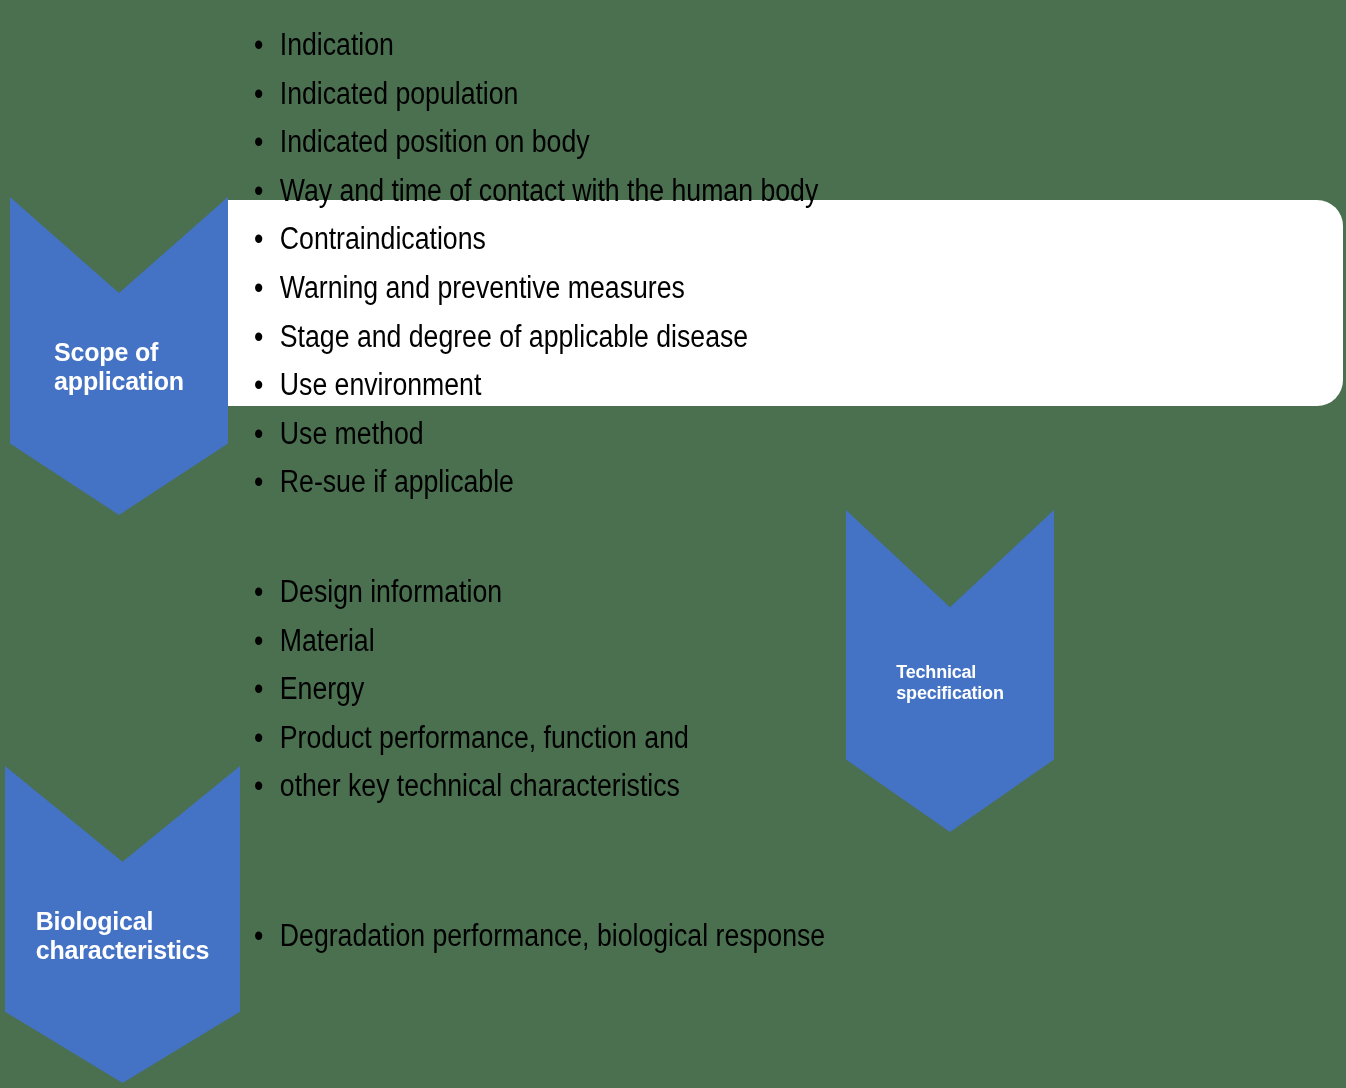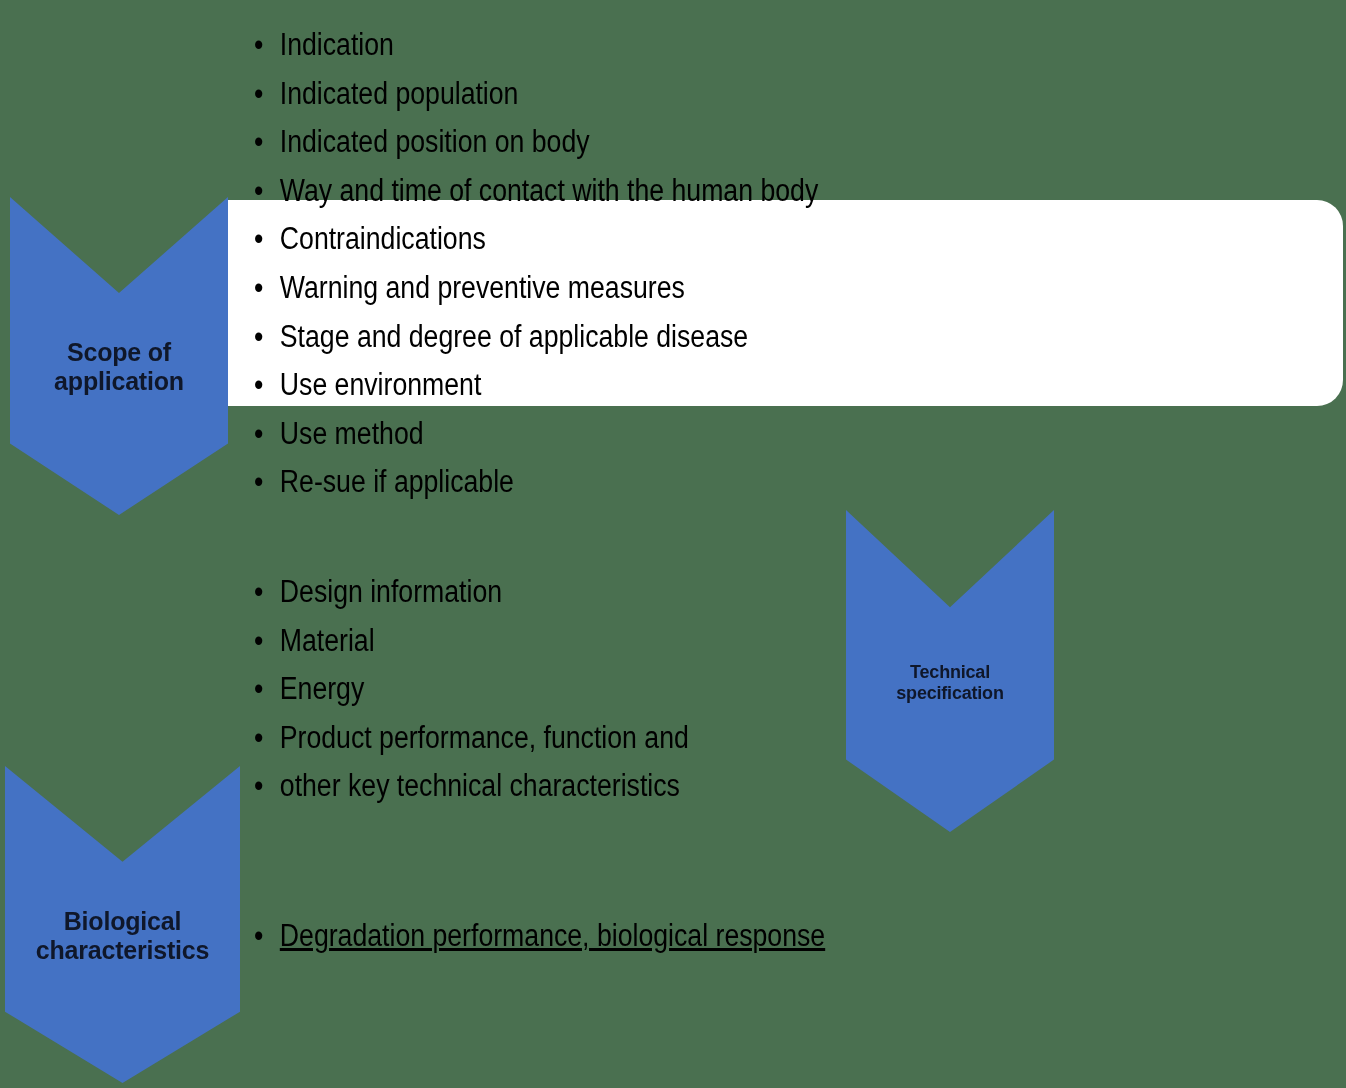--- a/index.html
+++ b/index.html
@@ -35,23 +35,23 @@
   .chevron {
     position: absolute;
     background: #4472c4;
     -webkit-clip-path: polygon(0% 0%, 50% 30.2%, 100% 0%, 100% 77.5%, 50% 100%, 0% 77.5%);
     clip-path: polygon(0% 0%, 50% 30.2%, 100% 0%, 100% 77.5%, 50% 100%, 0% 77.5%);
     display: flex;
     align-items: center;
     justify-content: center;
   }
   .chevron-label {
-    color: #0f172a;
+    color: #ffffff;
     font-weight: bold;
-    text-align: center;
+    text-align: left;
     line-height: 1.16;
     white-space: pre-line;
     letter-spacing: -0.2px;
   }
 
   #chev-scope {
     left: 10px;
     top: 197px;
     width: 218px;
     height: 318px;
@@ -105,21 +105,21 @@
     content: "\2022";
     position: absolute;
     left: 0;
     top: 0;
     font-size: 31px;
     line-height: 48.6px;
   }
 
   #list-scope      { left: 246px; top: 13px;  }
   #list-technical  { left: 246px; top: 560px; }
-  #list-biological { left: 246px; top: 904px; text-decoration: underline; }
+  #list-biological { left: 246px; top: 904px; }
 </style>
 </head>
 <body>
 
 <div id="canvas">
 
   <div class="white-panel"></div>
 
   <div class="chevron" id="chev-scope">
     <div class="chevron-label">Scope of

